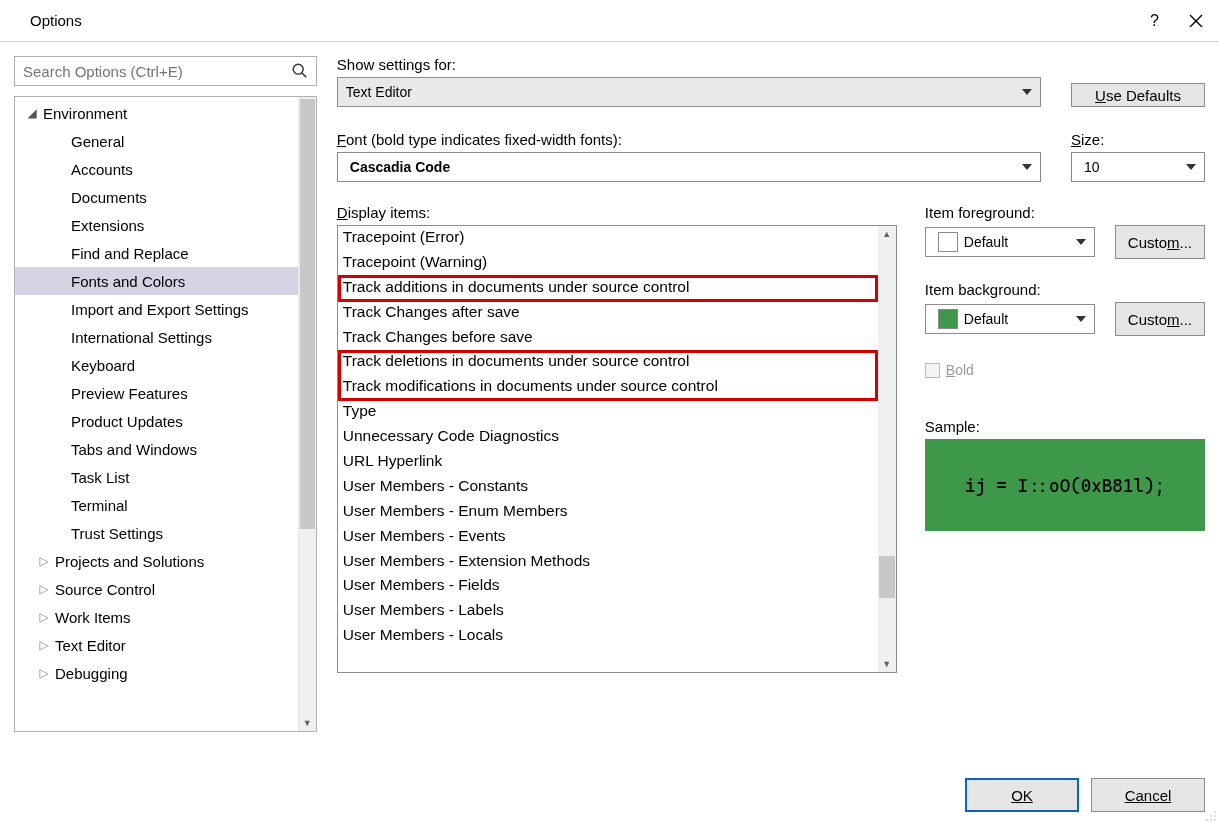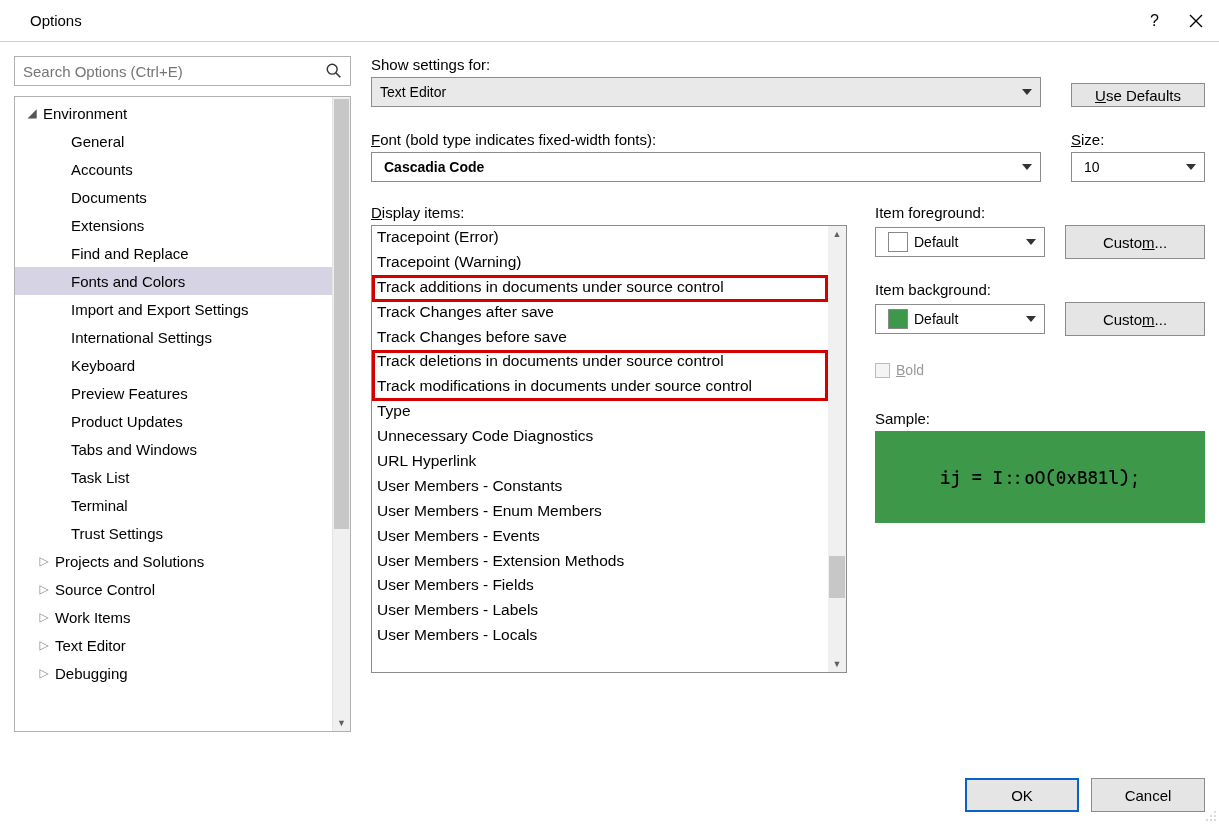--- a/index.html
+++ b/index.html
@@ -128,21 +128,21 @@
   .sample-box {
     background: #3e9849; color: #000000;
     height: 92px; display:flex; align-items:center; justify-content:center;
     font-family: "Cascadia Code", Consolas, monospace; font-size: 18px;
   }
   .chk { display:flex; align-items:center; gap:6px; color:#999; }
   .chk .box { width:15px; height:15px; border:1px solid #bbb; background:#f4f4f4; }
   
   .footer {
     position: absolute; bottom: 12px; right: 14px;
-    display: flex; gap: 12px; align-items:center;
+    display: flex; gap: 12px; align-items:center;text-decoration:underline;
   }
   .grip {
     position:absolute; right:2px; bottom:2px; width:16px; height:16px;
   }
   .grip svg { width:16px; height:16px; opacity:.4; }
 </style>
 </head>
 <body>
 
 <div class="titlebar">
@@ -270,21 +270,21 @@
                 <path d="M0 0 L5 6 L10 0" fill="#333"></path>
               </svg>
             </span>
         </div>
       </div>
     </div>
 
     <div style="height:22px"></div>
 
     <div style="display:flex; gap:28px;">
-      <div style="width:476px">
+      <div style="width:560px">
         <div class="lbl">
           <span class="u">D</span><span>isplay items:</span>
         </div>
         <div class="display-items">
           <div id="di-rows" style="padding-right:28px">
               <div class="di-row">Tracepoint (Error)</div>
               <div class="di-row">Tracepoint (Warning)</div>
               <div class="di-row">Track additions in documents under source control</div>
               <div class="di-row">Track Changes after save</div>
               <div class="di-row">Track Changes before save</div>
@@ -342,21 +342,21 @@
                 <svg viewBox="0 0 10 6">
                   <path d="M0 0 L5 6 L10 0" fill="#333"></path>
                 </svg>
               </span>
           </div>
           <div class="btn" style="flex:1">
             <span><span>Custo</span><span style="text-decoration:underline">m</span><span>...</span></span>
           </div>
         </div>
 
-        <div class="chk" style="margin-bottom:32px">
+        <div class="chk" style="margin-bottom:40px">
           <span class="box"></span>
           <span><span style="text-decoration:underline">B</span><span>old</span></span>
         </div>
 
         <div class="lbl">Sample:</div>
         <div class="sample-box">
           <span>ij = I::oO(0xB81l);</span>
         </div>
       </div>
     </div>

